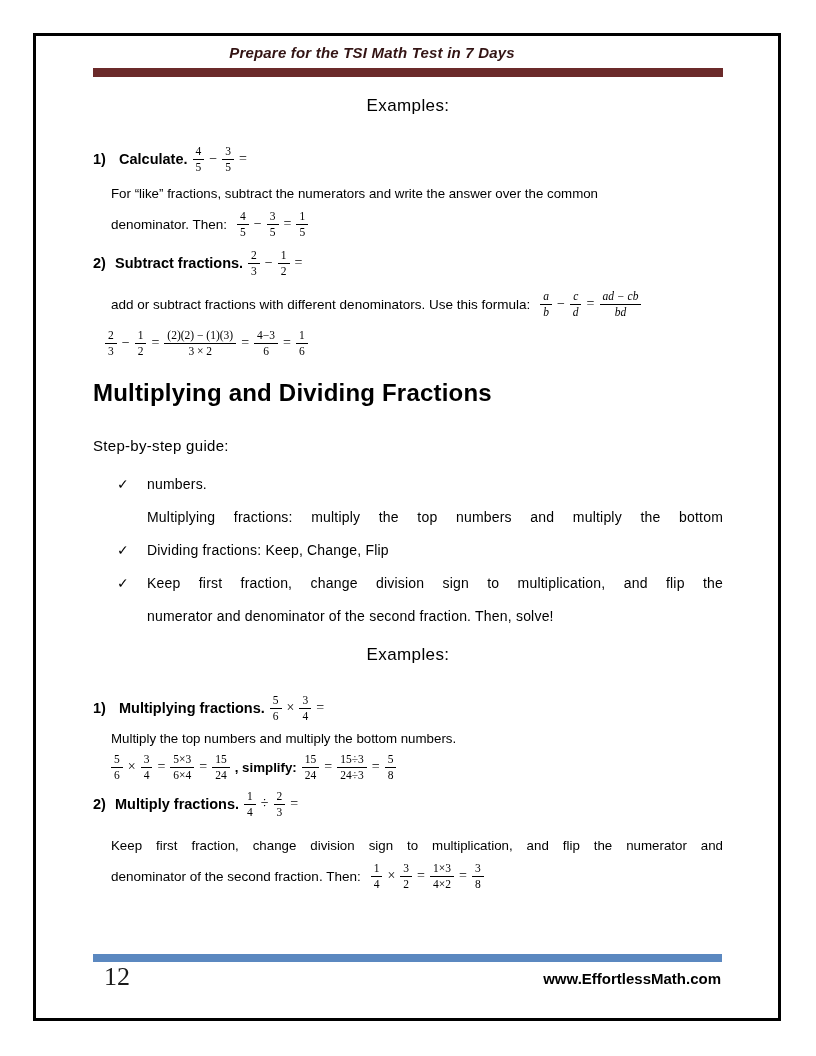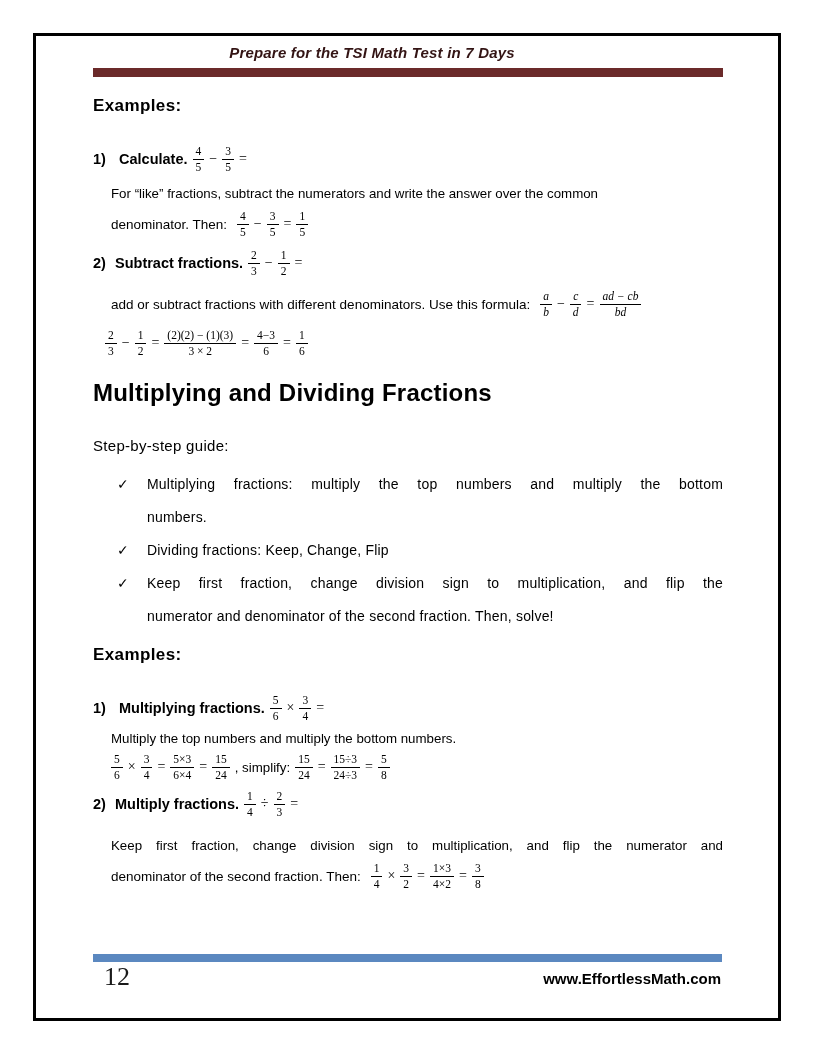--- a/index.html
+++ b/index.html
@@ -7,41 +7,41 @@
   body { position:relative; font-family:"Liberation Sans", sans-serif; color:#000; overflow:hidden; }
 
   .sheet { position:absolute; left:33px; top:33px; width:748px; height:988px; border:3px solid #000; background:#fff; }
 
   .header-title { position:absolute; left:0; top:44px; width:744px; text-align:center;
                   font-size:15px; font-weight:bold; font-style:italic; color:#331414; letter-spacing:0.2px; }
   .header-bar { position:absolute; left:93px; top:68px; width:630px; height:9px; background:#6b2a2a; }
 
   .content { position:absolute; left:93px; top:96px; width:630px; font-size:13.5px; }
 
-  .h-examples { font-size:17px; font-weight:bold; letter-spacing:0.4px; }
+  .h-examples { font-size:17px; font-weight:normal; letter-spacing:0.4px;text-align:center; }
 
   .example-title-row { display:flex; align-items:center; margin-top:22px; min-height:42px;
                        font-weight:bold; font-size:14.5px; }
   .example-title-row .enum { width:26px; flex:0 0 auto; }
 
   .expl { padding-left:18px; }
   .expl-line { line-height:19px; font-size:13.3px; margin-top:4px; }
   .jline { text-align:justify; text-align-last:justify; }
   .flexline { display:flex; align-items:center; gap:5px; min-height:38px; margin-top:2px; }
   .eqline { display:flex; align-items:center; min-height:36px; padding-left:12px; margin-top:2px; }
 
   .eq { display:inline-flex; align-items:center; gap:5px; font-family:"Liberation Serif", serif;
         font-weight:normal; font-size:14px; margin-left:5px; }
   .frac { display:inline-flex; flex-direction:column; align-items:center; font-size:11.5px;
           line-height:1.25; vertical-align:middle; }
   .frac .n { padding:0 3px; border-bottom:1.4px solid #000; }
   .frac .d { padding:0 3px; }
   .frac.i { font-style:italic; }
   .op { font-size:14px; }
-  .etxt { font-family:"Liberation Sans", sans-serif; font-size:13.3px; font-weight:normal; }
+  .etxt { font-family:"Liberation Sans", sans-serif; font-size:13.3px; font-weight:bold; }
 
   .h-section { font-size:24px; font-weight:bold; margin-top:18px; letter-spacing:0.2px; }
   .h-guide { font-size:15px; font-weight:normal; margin-top:30px; letter-spacing:0.3px; }
 
   .bullets { margin-top:14px; padding-left:24px; }
   .bullet { display:flex; }
   .bullet .check { width:30px; flex:0 0 auto; line-height:33px; font-size:14px; }
   .bullet .btxt { flex:1 1 auto; }
   .bullet .bline { line-height:33px; font-size:14px; letter-spacing:0.2px; }
 
@@ -169,22 +169,22 @@
       </span>
   </div>
 
   <div class="h-section">Multiplying and Dividing Fractions</div>
   <div class="h-guide">Step-by-step guide:</div>
 
   <div class="bullets">
     <div class="bullet">
       <span class="check">✓</span>
       <span class="btxt">
+        <span class="bline" style="display:block;">numbers.</span>
         <span class="bline jline" style="display:block;">Multiplying fractions: multiply the top numbers and multiply the bottom</span>
-        <span class="bline" style="display:block;">numbers.</span>
       </span>
     </div>
     <div class="bullet">
       <span class="check">✓</span>
       <span class="btxt">
         <span class="bline" style="display:block;">Dividing fractions: Keep, Change, Flip</span>
       </span>
     </div>
     <div class="bullet">
       <span class="check">✓</span>

